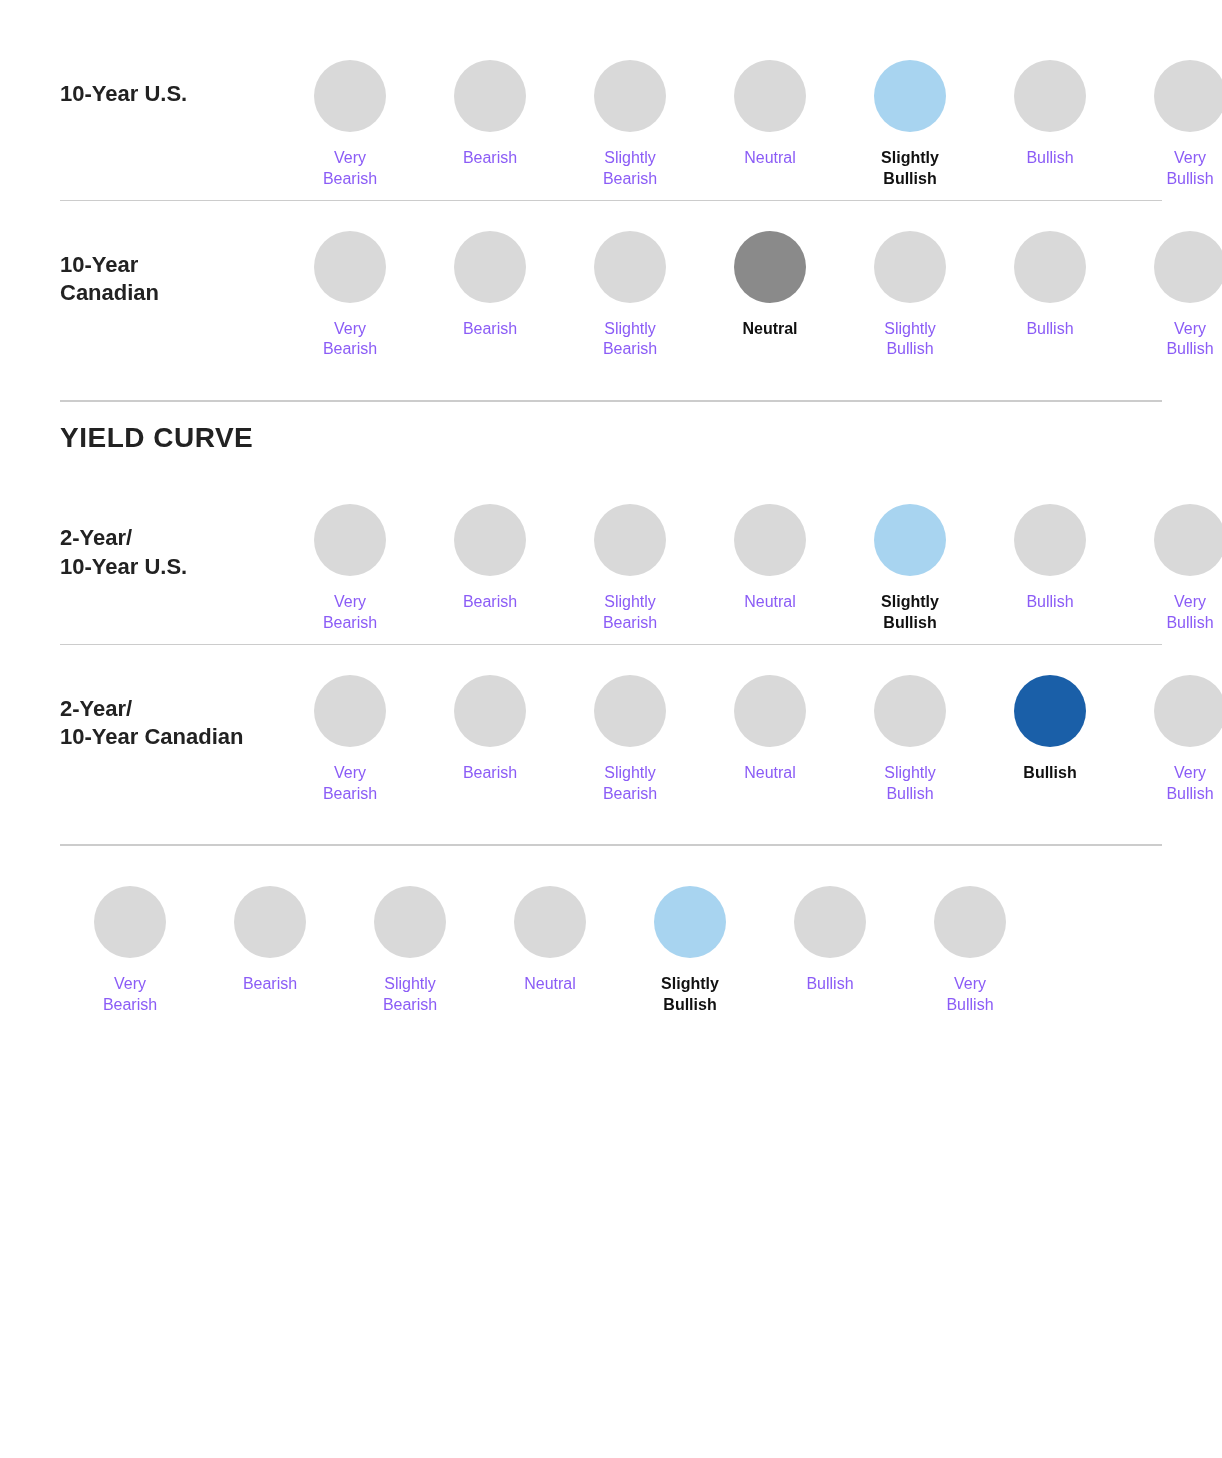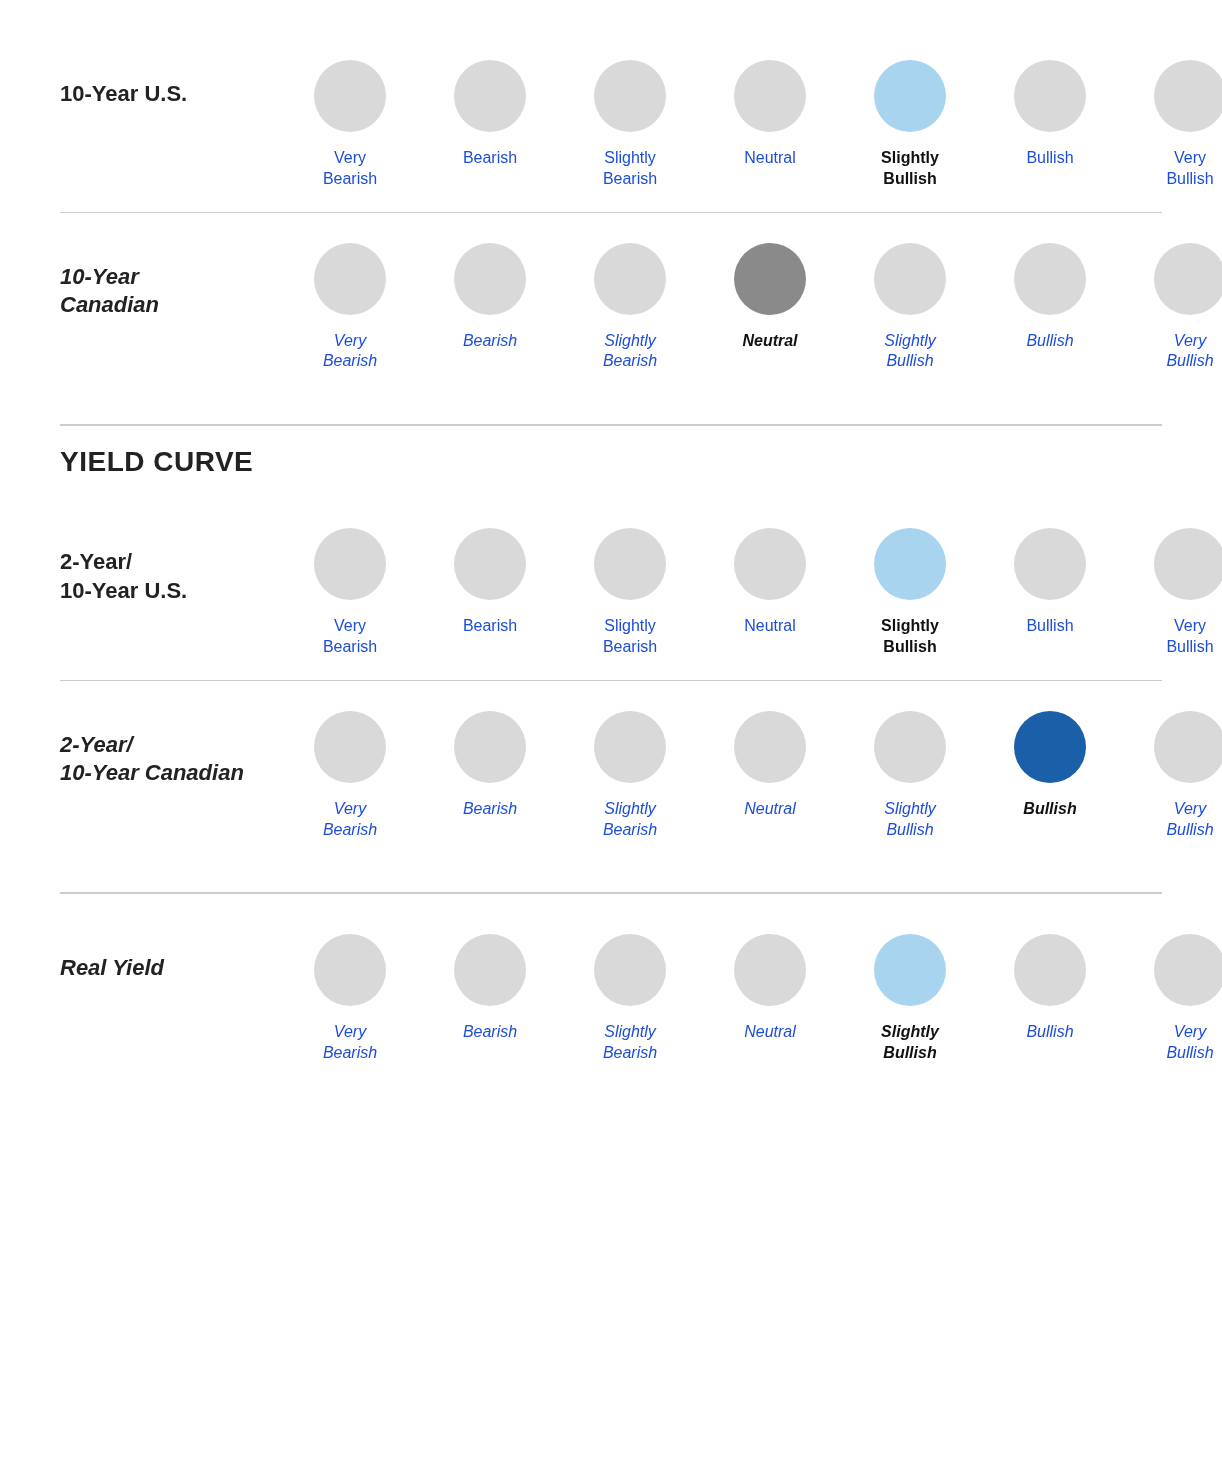--- a/index.html
+++ b/index.html
@@ -18,28 +18,27 @@
       text-transform: uppercase;
       margin-bottom: 30px;
       letter-spacing: 0.5px;
     }
 
     .section {
       margin-bottom: 10px;
     }
 
     .row-block {
-      padding: 20px 0 22px 0;
+      padding: 20px 0 10px 0;
       border-bottom: 1px solid #ccc;
       margin-bottom: 10px;
     }
 
     .row-block:last-child {
       border-bottom: none;
-      font-style: italic;
     }
 
     .row-label {
       font-size: 22px;
       font-weight: 700;
       min-width: 220px;
       display: inline-block;
       vertical-align: top;
       padding-top: 20px;
       line-height: 1.3;
@@ -95,21 +94,21 @@
     .labels-row {
       display: flex;
       gap: 0;
       margin-top: 4px;
     }
 
     .label-cell {
       width: 140px;
       text-align: center;
       font-size: 16px;
-      color: #1d4ed8;
+      color: #8b5cf6;
       line-height: 1.3;
     }
 
     .label-cell.bold-label {
       font-weight: 900;
       color: #111;
     }
 
     .section-divider {
       border: none;
@@ -280,21 +279,20 @@
               <div class="label-cell">Very<br>Bullish</div>
             </div>
           </div>
         </div>
       </div>
     </div>
     <hr class="section-divider">
     <div class="section">
       <div class="row-block">
         <div class="row-flex">
-          <div class="row-label">Real Yield</div>
           <div class="row-content">
             <div class="circles-row">
               <div class="circle-cell">
                 <div class="circle inactive"></div>
               </div>
               <div class="circle-cell">
                 <div class="circle inactive"></div>
               </div>
               <div class="circle-cell">
                 <div class="circle inactive"></div>

